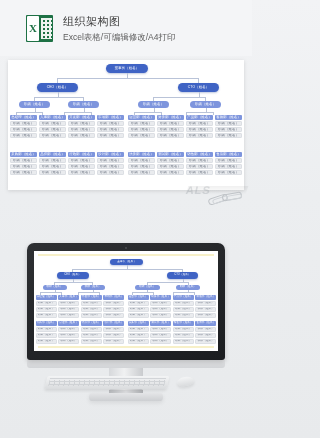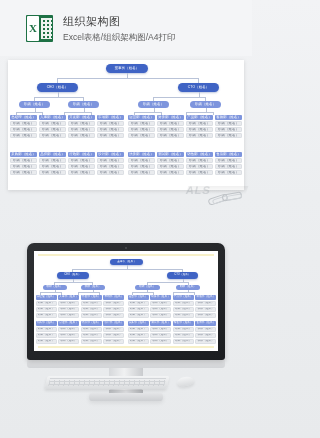--- a/index.html
+++ b/index.html
@@ -200,21 +200,21 @@
 <body>
 
 <div class="header">
   <div class="xls-icon">
     <span class="xwhite"></span>
     <span class="xletter">X</span>
     <span class="grid"></span>
   </div>
   <div class="titlewrap">
     <div class="title">组织架构图</div>
-    <div class="subtitle">Excel表格/组织架构图/A4打印</div>
+    <div class="subtitle">Excel表格/可编辑修改/A4打印</div>
   </div>
 </div>
 
 <div class="chart-card">
   <div class="chart" id="chart-main">
       <div class="node node-root" style="left: 98px; top: 4px; width: 42px; height: 9px; font-size: 3.4px;">董事长（姓名）</div>
       <div class="ln lnv" style="left: 119px; top: 13px; width: 1px; height: 5px;"></div>
       <div class="ln lnh" style="left: 49px; top: 18px; width: 142px; height: 1px;"></div>
       <div class="ln lnv" style="left: 49px; top: 18px; width: 1px; height: 5px;"></div>
       <div class="ln lnv" style="left: 190px; top: 18px; width: 1px; height: 5px;"></div>

